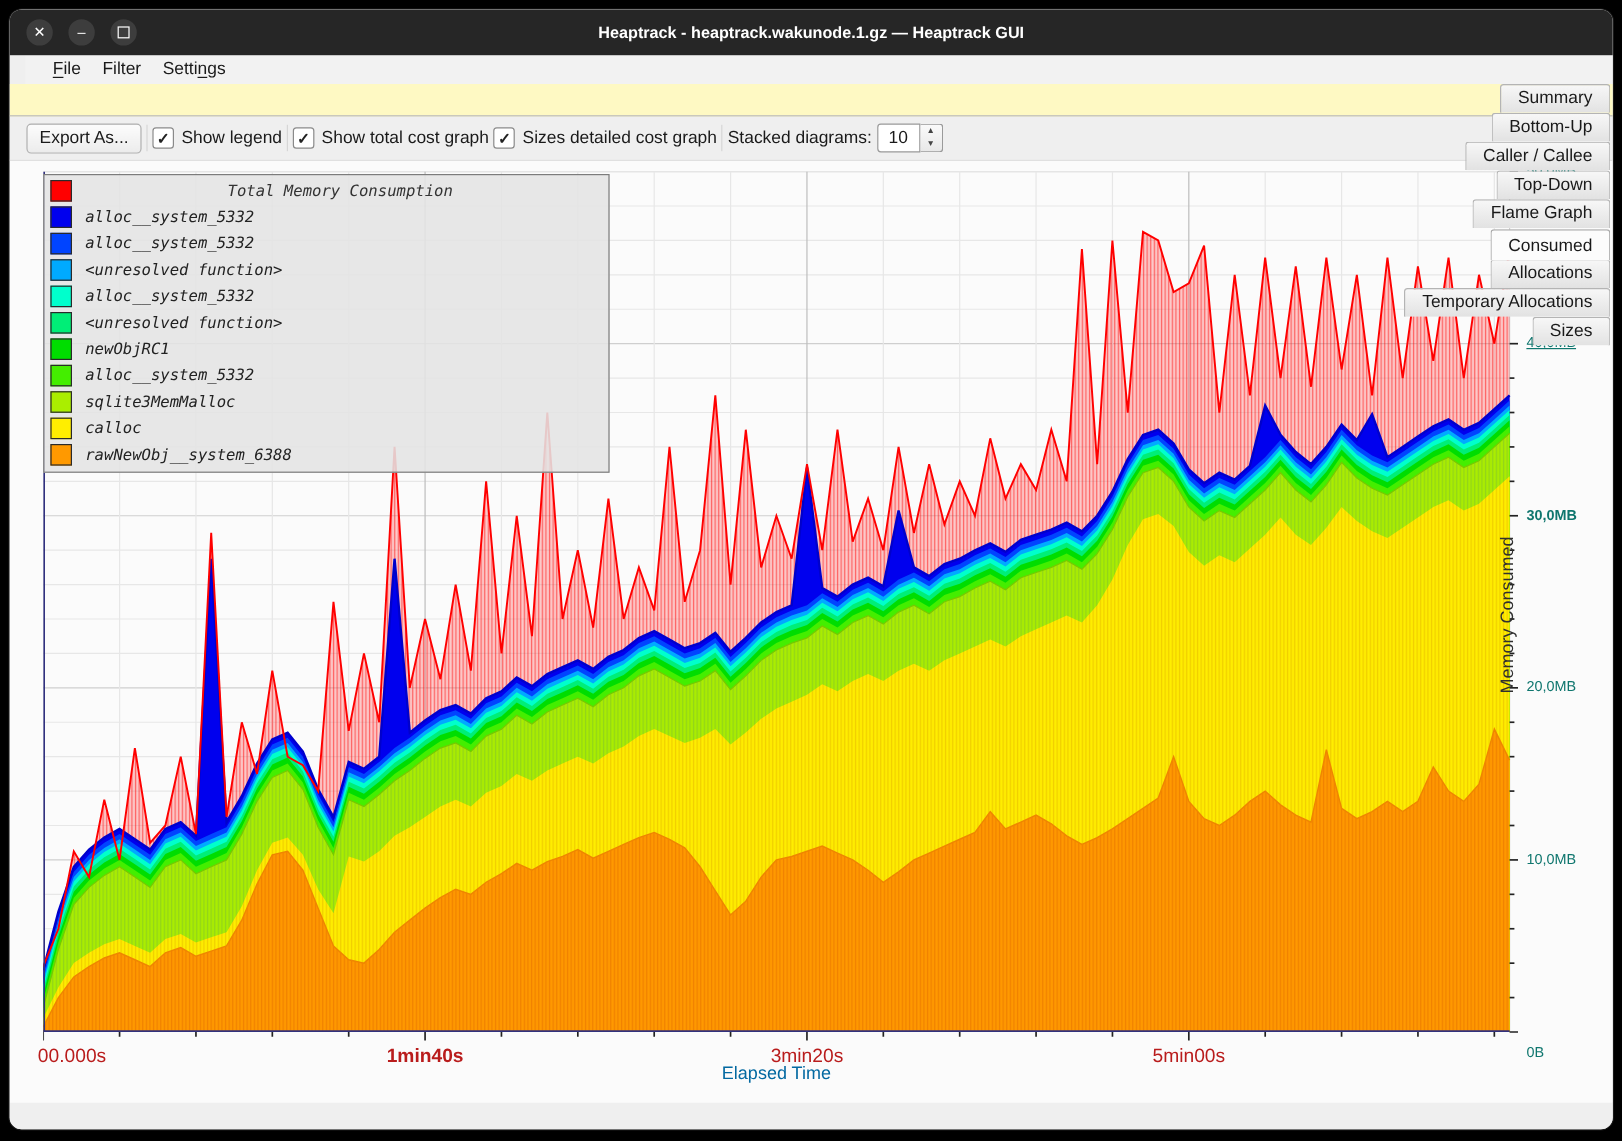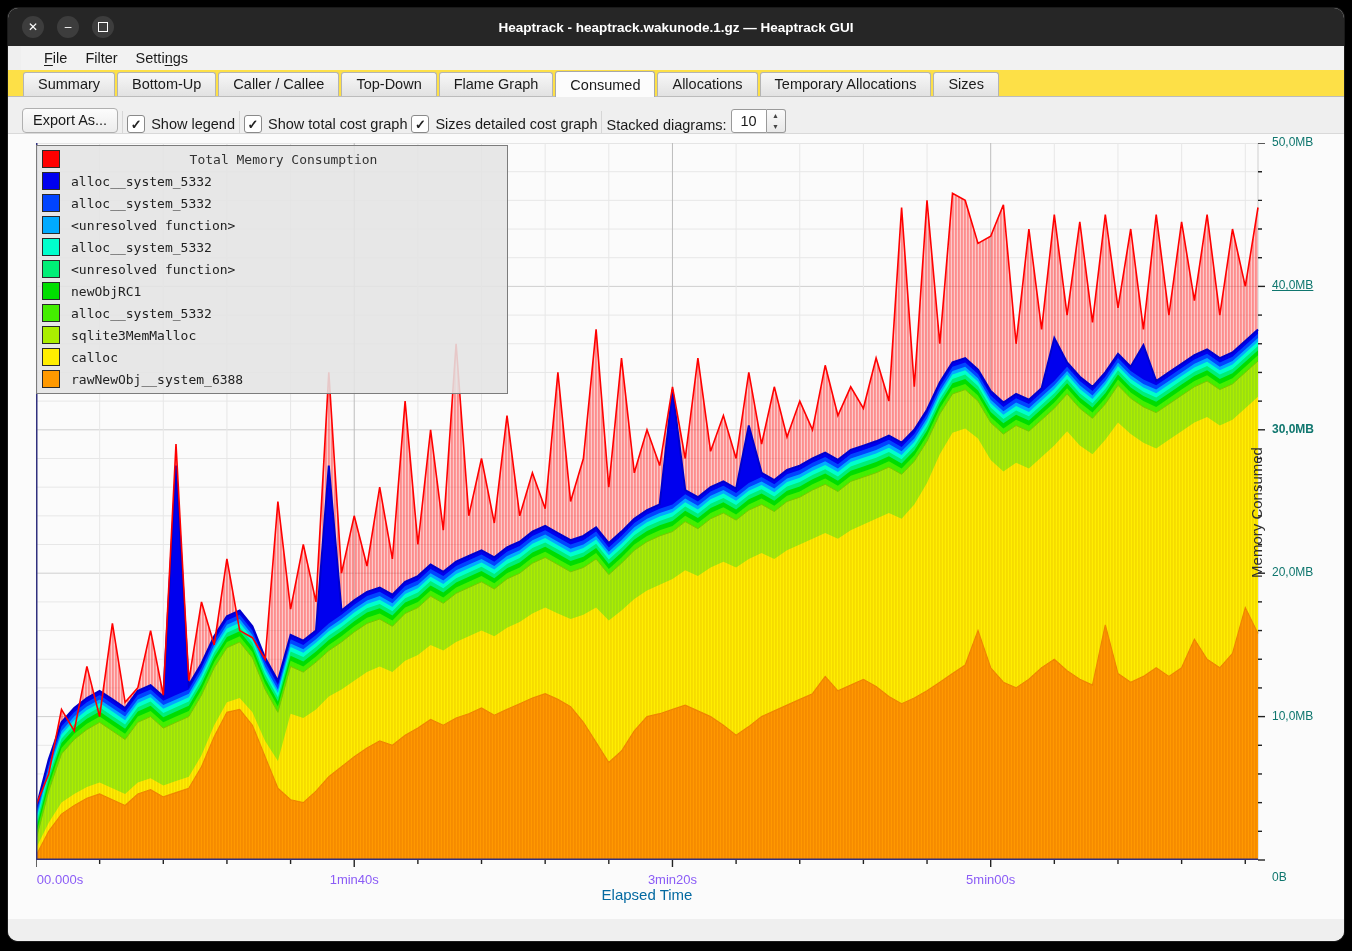--- a/index.html
+++ b/index.html
@@ -12,53 +12,53 @@
   .tb-btn{width:22px;height:22px;border-radius:50%;background:#3d3d3d;color:#fff;display:flex;
     align-items:center;justify-content:center;font-size:12px;cursor:default;}
   .tb-btn .sq{width:8px;height:8px;border:1.5px solid #fff;display:block;}
   .tb-title{position:absolute;left:0;right:0;top:0;height:38px;display:flex;align-items:center;
     justify-content:center;color:#fff;font-weight:bold;font-size:13.5px;}
   
   .menubar{height:24px;background:#f2f2f2;display:flex;align-items:center;padding-left:14px;font-size:14.5px;color:#1a1a1a;margin-left:13px;}
   .menu-item{padding:2px 9px;cursor:default;}
   .menu-item u{text-decoration:underline;text-underline-offset:2px;}
   
-  .tabbar{height:26px;background:#fde047;display:flex;align-items:flex-end;padding-left:15px;
-    border-bottom:1px solid #bcbcbc;position:relative;z-index:3;}
+  .tabbar{height:26px;background:#fef9c3;display:flex;align-items:flex-end;padding-left:15px;
+    border-bottom:1px solid #bcbcbc;position:relative;z-index:3;flex-direction:column;}
   .tab{font-size:14.5px;color:#1a1a1a;padding:3px 14px 4px;background:linear-gradient(#f7f7f7,#e2e2e2);
     border:1px solid #b4b4b4;border-bottom:none;border-radius:3px 3px 0 0;margin-right:2px;white-space:nowrap;}
   .tab.active{background:#fcfcfc;padding-top:5px;position:relative;top:1px;border-color:#a8a8a8;}
   
-  .toolbar{height:36px;background:#efefef;display:flex;align-items:flex-end;padding-left:14px;
+  .toolbar{height:36px;background:#efefef;display:flex;align-items:center;padding-left:14px;
     font-size:14.5px;color:#1a1a1a;gap:4px;position:relative;z-index:2;}
   .btn{border:1px solid #b0b0b0;border-radius:4px;background:linear-gradient(#fcfcfc,#ececec);
     padding:3px 10px 4px;font-size:14.5px;color:#1a1a1a;}
   .vsep{width:1px;height:22px;background:#d6d6d6;}
   .chk-group{display:flex;align-items:center;gap:6px;}
   .chk{width:16px;height:16px;background:#fff;border:1px solid #8a8a8a;border-radius:3px;
     display:flex;align-items:center;justify-content:center;font-size:13px;font-weight:bold;color:#222;line-height:1;}
   .spinbox{display:flex;align-items:stretch;height:24px;}
   .spin-val{width:34px;background:#fff;border:1px solid #9a9a9a;border-radius:3px 0 0 3px;
     display:flex;align-items:center;justify-content:center;font-size:14.5px;}
   .spin-arrows{width:18px;border:1px solid #9a9a9a;border-left:none;border-radius:0 3px 3px 0;
     background:linear-gradient(#fafafa,#e8e8e8);display:flex;flex-direction:column;}
   .spin-arrows span{flex:1;display:flex;align-items:center;justify-content:center;font-size:7px;color:#444;}
   
   .chart-panel{position:relative;height:785px;background:#fbfbfb;border-top:1px solid #d9d9d9;}
   .plot-svg{position:absolute;left:28px;top:9px;}
   .ylab{position:absolute;font-size:12px;color:#0f766e;white-space:nowrap;}
-  .xlab{position:absolute;font-size:13px;color:#8b5cf6;white-space:nowrap;transform:translateX(-50%);}
+  .xlab{position:absolute;font-size:16px;color:#b91c1c;white-space:nowrap;transform:translateX(-50%);}
   .axis-title-x{position:absolute;left:28px;width:1222px;top:752px;text-align:center;
     font-size:15px;color:#0369a1;}
   .axis-title-y{position:absolute;right:-2px;top:370px;transform:rotate(-90deg);transform-origin:center;
     font-size:15px;color:#303030;white-space:nowrap;width:180px;text-align:center;}
   
   .legend{position:absolute;left:28px;top:11px;width:470px;background:rgba(228,228,228,0.88);
     border:1px solid #7c7c7c;padding:2px 0 3px;font-family:"DejaVu Sans Mono","Liberation Mono",monospace;
-    font-size:13px;color:#222;}
+    font-size:13px;color:#222;font-style:italic;}
   .lg-row{display:flex;align-items:center;height:22px;padding-left:5px;}
   .lg-swatch{width:16px;height:16px;border:1px solid #2a2a2a;flex:0 0 16px;}
   .lg-label{margin-left:11px;white-space:nowrap;}
   .lg-row.title .lg-label{margin-left:0;flex:1;text-align:center;color:#333;}
   .bottom-strip{height:24px;background:#efefef;}
 </style>
 </head>
 <body>
 
 <div class="window">
@@ -300,20 +300,20 @@
       </div>
     <div class="axis-title-x">Elapsed Time</div>
     <div class="axis-title-y">Memory Consumed</div>
   <div class="ylab" style="left: 1264px; top: 736px;">0B</div>
       <div class="ylab" style="left: 1264px; top: 574.6px;">10,0MB</div>
       <div class="ylab" style="left: 1264px; top: 431.2px;">20,0MB</div>
       <div class="ylab" style="left: 1264px; top: 287.8px; font-weight: bold;">30,0MB</div>
       <div class="ylab" style="left: 1264px; top: 144.4px; text-decoration: underline;">40,0MB</div>
       <div class="ylab" style="left: 1264px; top: 1px;">50,0MB</div>
       <div class="xlab" style="left: 52px; top: 738px;">00.000s</div>
-      <div class="xlab" style="left: 346.229px; top: 738px;">1min40s</div>
+      <div class="xlab" style="left: 346.229px; top: 738px; font-weight: bold;">1min40s</div>
       <div class="xlab" style="left: 664.458px; top: 738px;">3min20s</div>
       <div class="xlab" style="left: 982.688px; top: 738px;">5min00s</div>
     </div>
 
   <div class="bottom-strip"></div>
 
 </div>
 
 </body></html>

